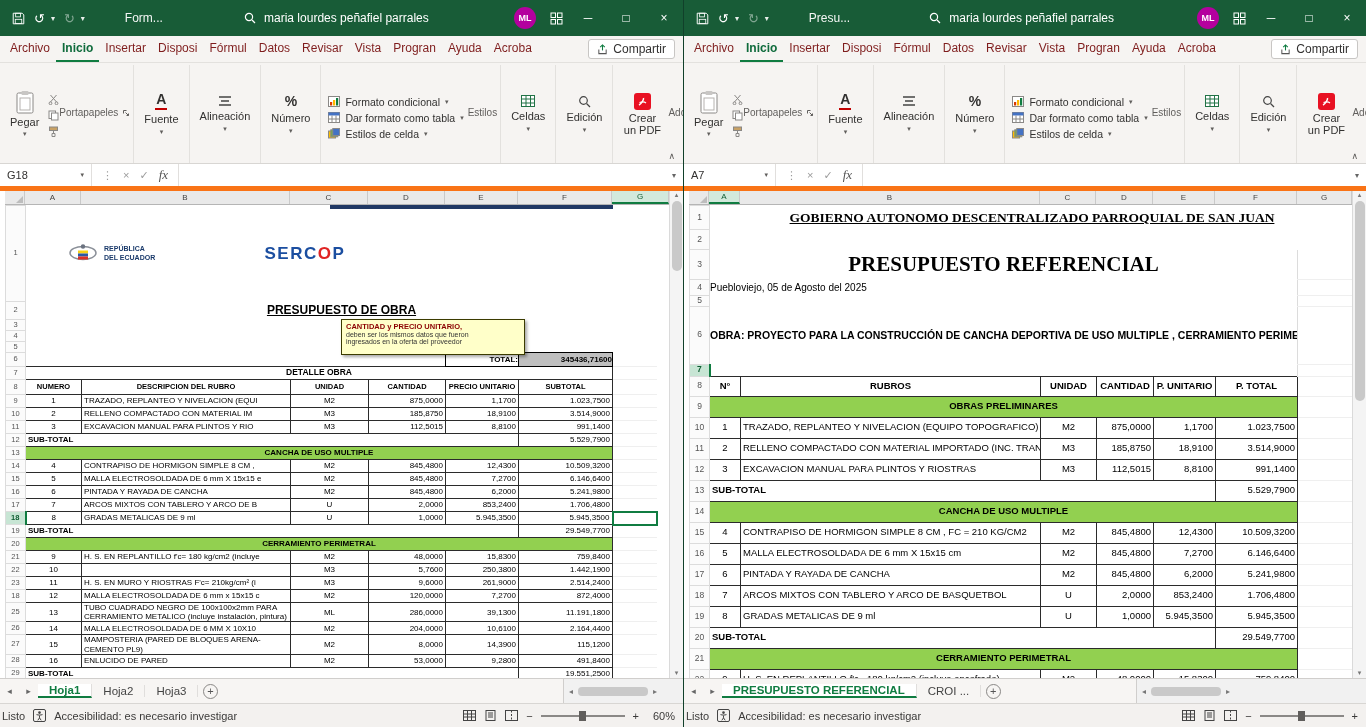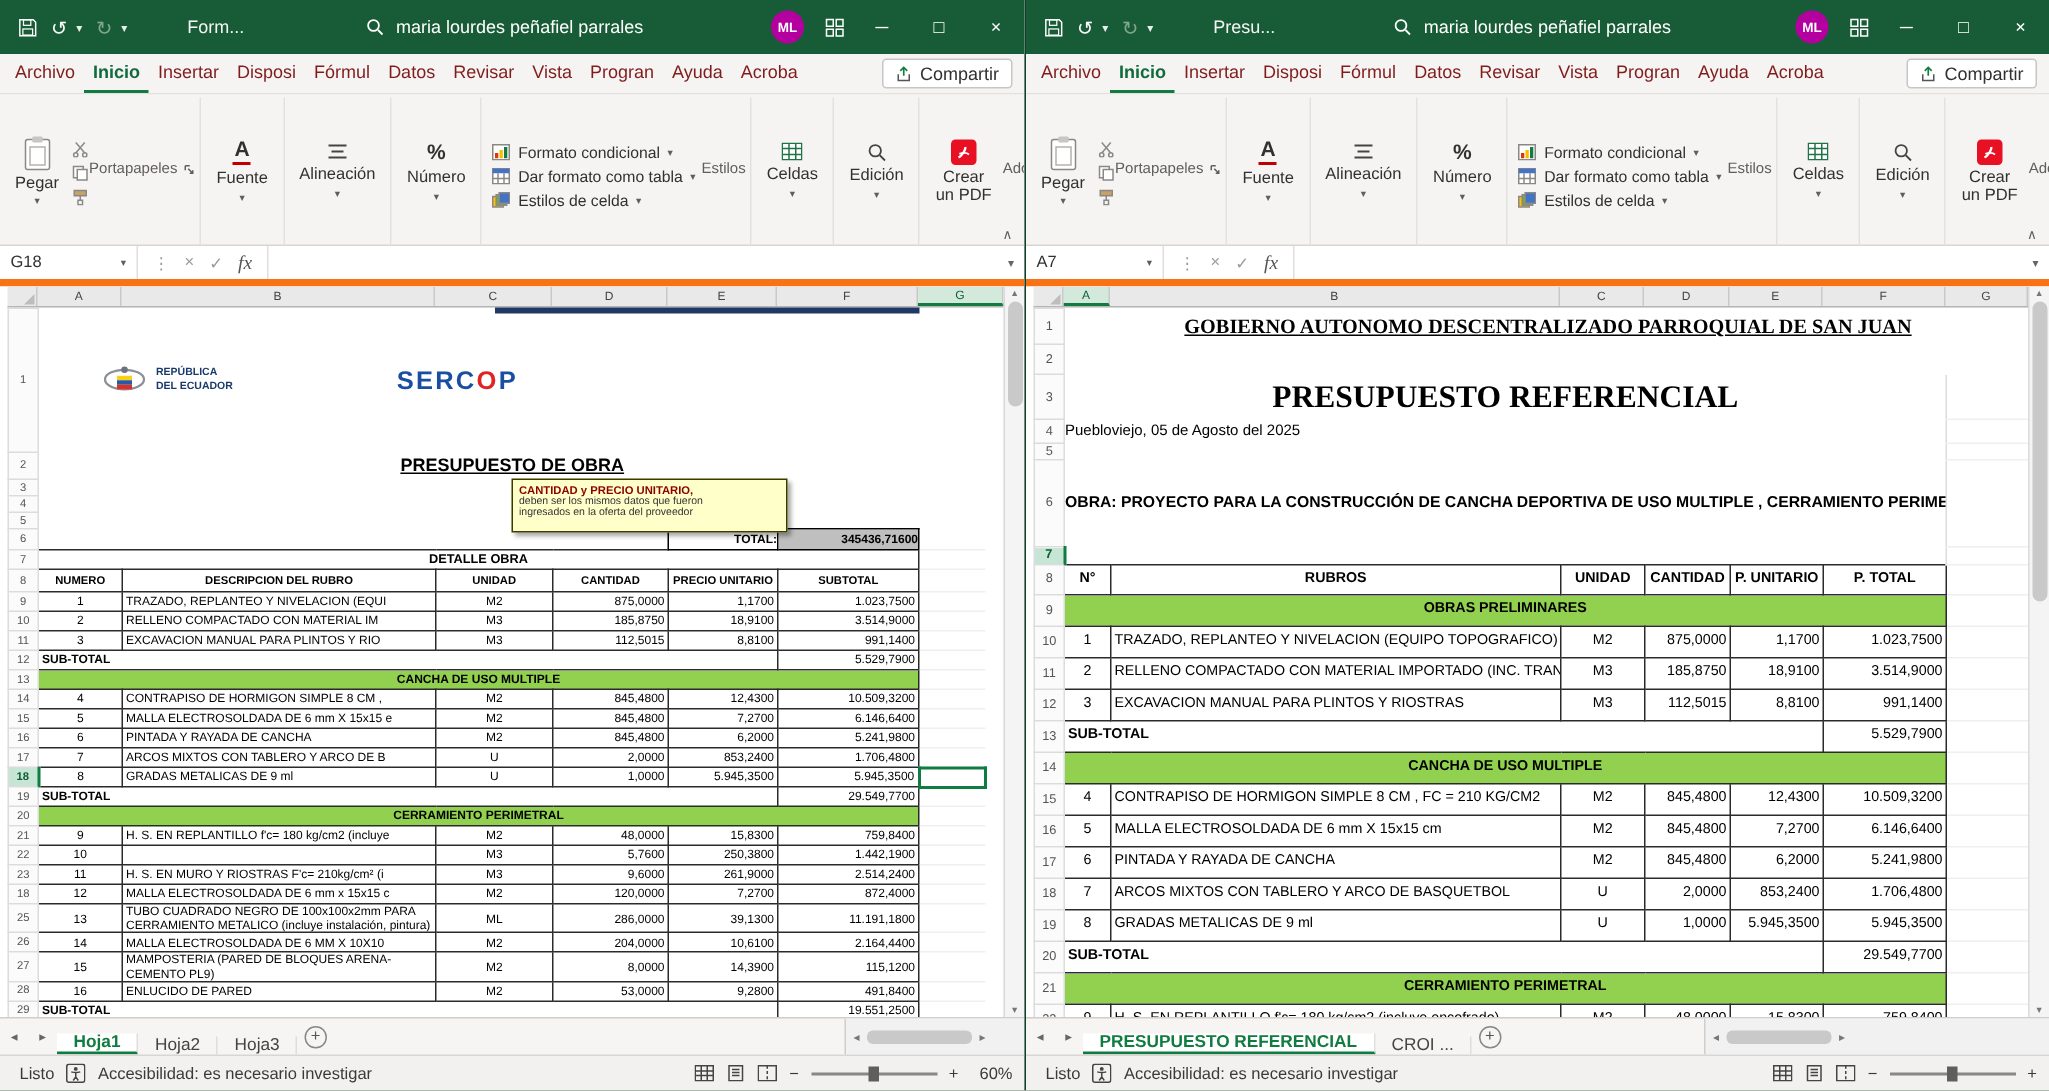--- a/index.html
+++ b/index.html
@@ -108,33 +108,33 @@
 .freezebar{position:absolute;left:330px;top:14px;width:283px;height:3.5px;background:#203864;z-index:4}
 
 .vscroll{width:14px;background:#F4F4F4;border-left:1px solid #DADADA;display:flex;flex-direction:column;align-items:center;font-size:7px;color:#777;flex:0 0 auto}
 .vthumb{width:10px;background:#C9C9C9;border-radius:5px;margin-top:2px}
 .L .vthumb{height:70px}
 .R .vthumb{height:200px}
 .vdown{margin-top:auto;margin-bottom:1px}
 
 .tabsbar{height:25px;background:#F7F5F3;display:flex;align-items:stretch;border-top:1px solid #D0CECC;flex:0 0 auto;font-size:11.5px;color:#444}
 .tnav{width:19px;display:flex;align-items:center;justify-content:center;color:#666;font-size:9px}
-.stabs{display:flex;align-items:flex-end}
+.stabs{display:flex;align-items:center}
 .stab{display:flex;align-items:center;padding:0 11px;border-right:1px solid #E0DEDC;white-space:nowrap}
 .stab.active{background:#fff;color:#107C41;font-weight:bold;border-bottom:2px solid #107C41}
 .addsheet{width:24px;display:flex;align-items:center;justify-content:center}
 .addsheet span{width:15px;height:15px;border:1px solid #8A8886;border-radius:50%;font-size:11px;line-height:13px;text-align:center;color:#555}
 .hscroll{margin-left:auto;display:flex;align-items:center;background:#F1F1F1;border-left:1px solid #D0CECC;padding:0 2px}
 .L .hscroll{width:120px}
 .R .hscroll{width:230px}
 .harr{font-size:8px;color:#777;padding:0 3px}
 .hthumb{height:9px;background:#C9C9C9;border-radius:4px;width:70px;margin:0 2px}
 
 .statusbar{height:24px;background:#F3F1EF;border-top:1px solid #D8D6D3;display:flex;align-items:center;font-size:11px;color:#3B3A39;flex:0 0 auto}
-.sleft{display:flex;align-items:center;gap:8px;margin-left:13px;white-space:nowrap}
+.sleft{display:flex;align-items:center;gap:8px;margin-left:2px;white-space:nowrap}
 .sright{margin-left:auto;display:flex;align-items:center;gap:8px;margin-right:8px}
 .slider{width:84px;height:2px;background:#8A8886;position:relative}
 .sthumb{position:absolute;left:46%;top:-4px;width:7px;height:10px;background:#605E5C}
 .zoomtxt{min-width:28px;text-align:right}
 svg{display:block}
 </style>
 </head>
 <body>
 
 <div class="win L">

